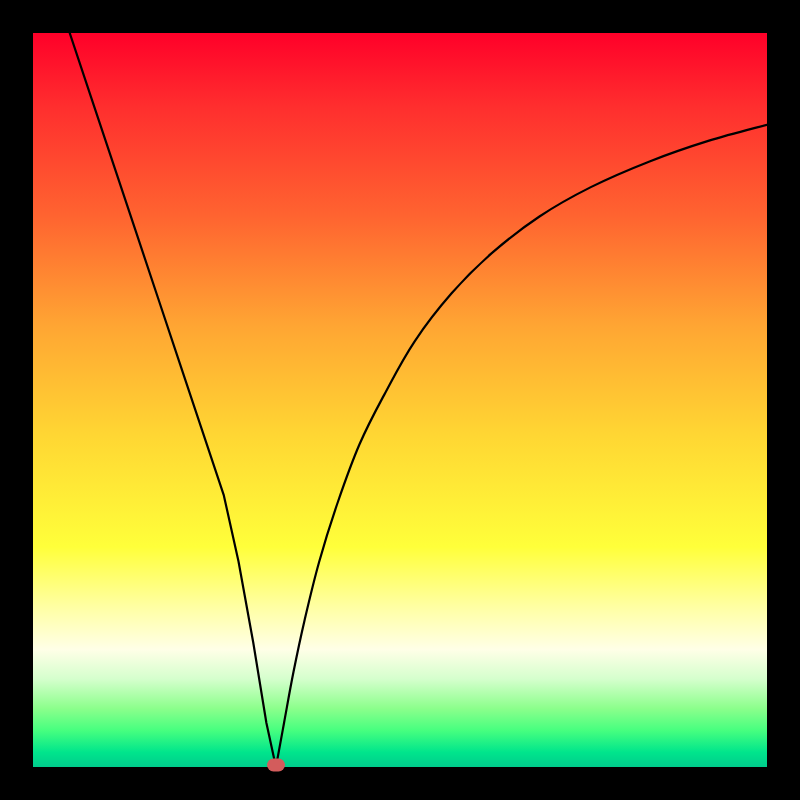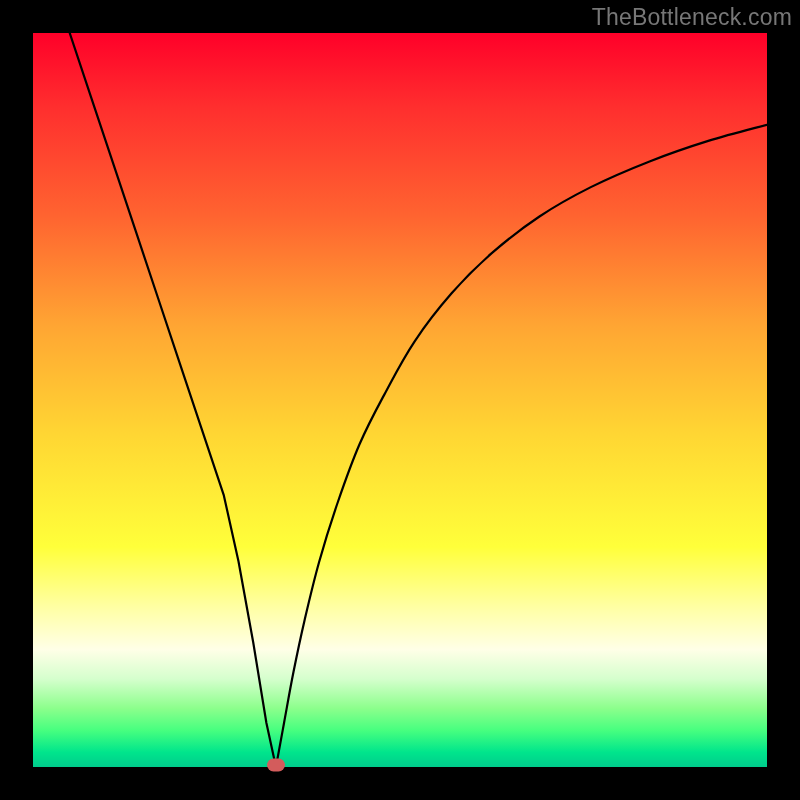--- a/index.html
+++ b/index.html
@@ -70,14 +70,13 @@
 <body>
 
 <div class="frame">
   <div class="plot-area">
     <svg class="curves" viewBox="0 0 734 734" preserveAspectRatio="none">
       <path id="curve-left" fill="none" stroke="#000" stroke-width="2.2" stroke-linecap="round" stroke-linejoin="round" d="M36.70 0.00 L58.72 66.06 L80.74 132.12 L102.76 198.18 L124.78 264.24 L146.80 330.30 L168.82 396.36 L190.84 462.42 L205.52 528.48 L220.20 609.22 L233.41 689.96 L242.95 734.00"></path>
       <path id="curve-right" fill="none" stroke="#000" stroke-width="2.2" stroke-linecap="round" stroke-linejoin="round" d="M 242.95 734.00 C 244.41 726.07, 247.86 707.14, 251.03 689.96 C 254.20 672.78, 256.87 657.08, 260.57 638.58 C 264.27 620.08, 266.96 607.02, 271.58 587.20 C 276.20 567.38, 280.31 549.62, 286.26 528.48 C 292.21 507.34, 297.34 490.90, 304.61 469.76 C 311.88 448.62, 318.04 430.86, 326.63 411.04 C 335.22 391.22, 342.41 378.16, 352.32 359.66 C 362.23 341.16, 369.79 326.12, 381.68 308.28 C 393.57 290.44, 404.51 276.42, 418.38 260.57 C 432.25 244.72, 442.90 234.07, 458.75 220.20 C 474.60 206.33, 488.62 195.39, 506.46 183.50 C 524.30 171.61, 538.02 164.05, 557.84 154.14 C 577.66 144.23, 595.42 136.77, 616.56 128.45 C 637.70 120.13, 654.14 114.50, 675.28 107.90 C 696.42 101.29, 723.43 94.66, 734.00 91.75"></path>
     </svg>
     <div id="min-marker" class="marker" style="left: 242.95px; top: 732px;"></div>
   </div>
-  <div class="watermark">TheBottleneck.com</div>
 </div>
 
 </body></html>

